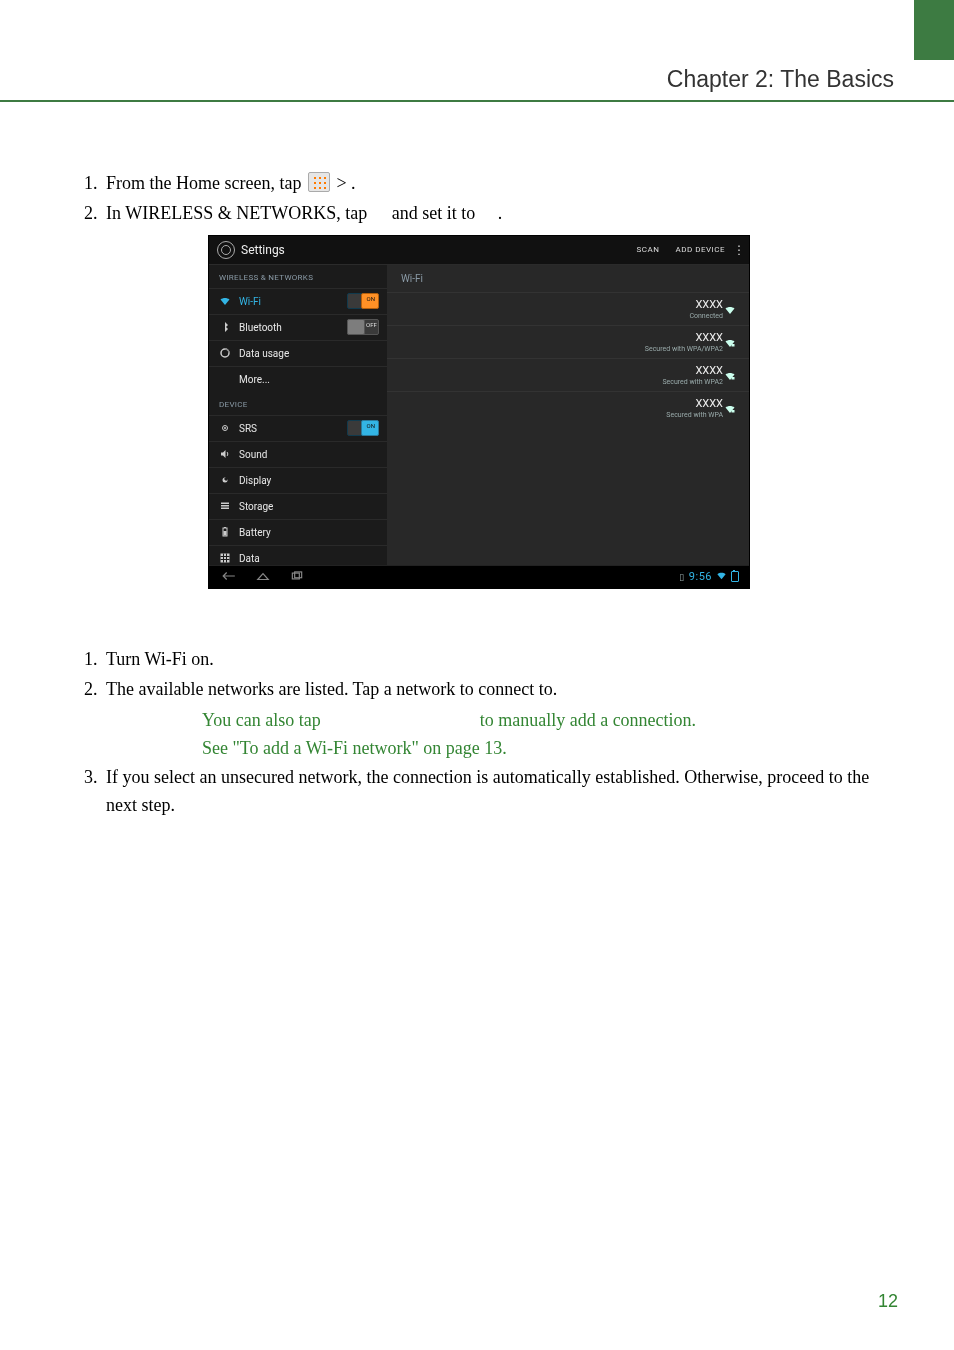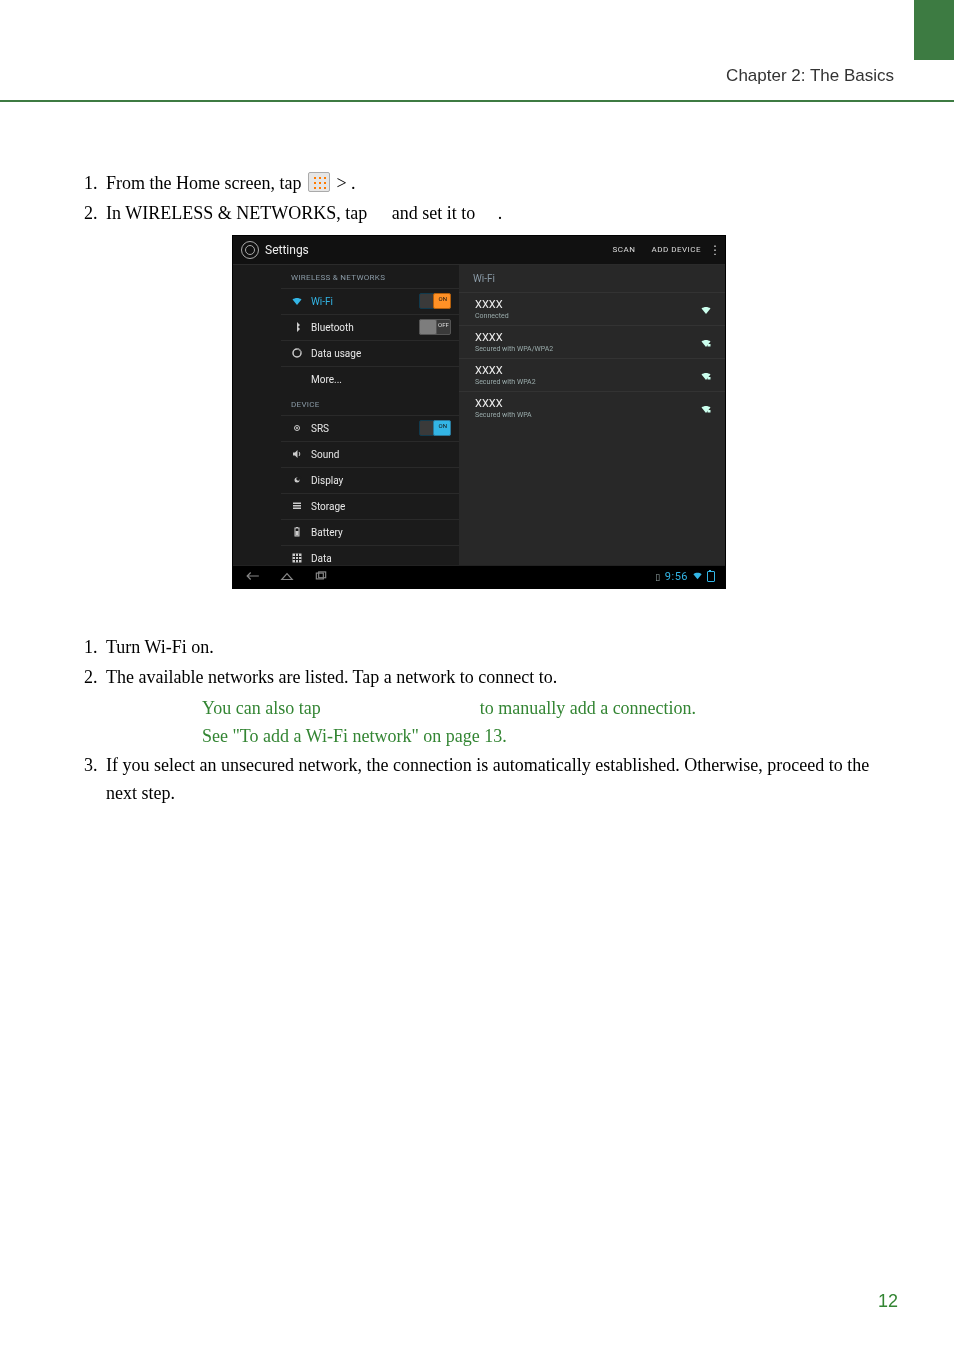--- a/index.html
+++ b/index.html
@@ -21,21 +21,21 @@
   .header-wrap {
     position: absolute;
     top: 60px; left: 0; right: 0;
     height: 40px;
     border-bottom: 2px solid #3d7b42;
   }
   .header-chapter {
     position: absolute;
     right: 60px;
     top: 6px;
-    font-size: 17px;
+    font-size: 23px;
     color: #333;
   }
   .content {
     position: absolute;
     top: 170px;
     left: 74px;
     width: 810px;
   }
   .para {
     font-size: 18px;
@@ -70,22 +70,22 @@
       radial-gradient(circle at 3px 8px, #ff7a00 1.2px, transparent 1.3px),
       radial-gradient(circle at 8px 8px, #ff7a00 1.2px, transparent 1.3px),
       radial-gradient(circle at 13px 8px, #ff7a00 1.2px, transparent 1.3px),
       radial-gradient(circle at 3px 13px, #ff7a00 1.2px, transparent 1.3px),
       radial-gradient(circle at 8px 13px, #ff7a00 1.2px, transparent 1.3px),
       radial-gradient(circle at 13px 13px, #ff7a00 1.2px, transparent 1.3px);
   }
 
   
   .shot {
-    width: 492px;
-    margin: 6px auto 0;
+    width: 540px;
+    margin: 6px auto 12px;
     background: #000;
     color: #ccc;
     font-family: Roboto, Arial, sans-serif;
     font-size: 10px;
     box-shadow: 0 0 0 1px #000;
   }
   .shot .titlebar {
     display: flex;
     align-items: center;
     height: 28px;
@@ -102,21 +102,20 @@
     content:"";position:absolute;top:3px;left:3px;width:8px;height:8px;border:1px solid #aaa;border-radius:50%;
   }
   .titlebar .title { font-size:12px; color:#eee; }
   .titlebar .spacer { flex:1; }
   .titlebar .btn { font-size:8px; letter-spacing:0.5px; color:#ddd; padding:0 8px; }
   .titlebar .vdots { width:10px; text-align:center; color:#ddd; font-size:12px; padding-right:6px; }
   .body {
     display:flex;
     height: 300px;
     background:#1b1b1b;
-    padding-left:48px;
   }
   .side {
     width: 178px;
     background:#1b1b1b;
     overflow:hidden;
   }
   .section-hdr {
     font-size:8px; color:#8a9aa6; letter-spacing:0.3px;
     padding:8px 10px 6px;
   }
@@ -157,21 +156,21 @@
   .main-hdr {
     font-size:10px; color:#8a9aa6; padding:8px 14px;
   }
   .netrow {
     display:flex; align-items:center;
     height:32px;
     padding:0 12px 0 16px;
     border-top:1px solid #333;
     background:#282828;
   }
-  .netrow .col { flex:1; }
+  .netrow .col { flex:1;text-align:right; }
   .netrow .name { font-size:11px; color:#eee; }
   .netrow .sub { font-size:7px; color:#9aa; margin-top:1px;}
   .netrow .sig { width:14px; height:10px; color:#cfe; }
   .wifi-svg { width:14px; height:12px; }
 
   .navbar {
     height:22px; background:#000;
     display:flex; align-items:center;
     padding:0 10px;
     border-top:1px solid #222;

